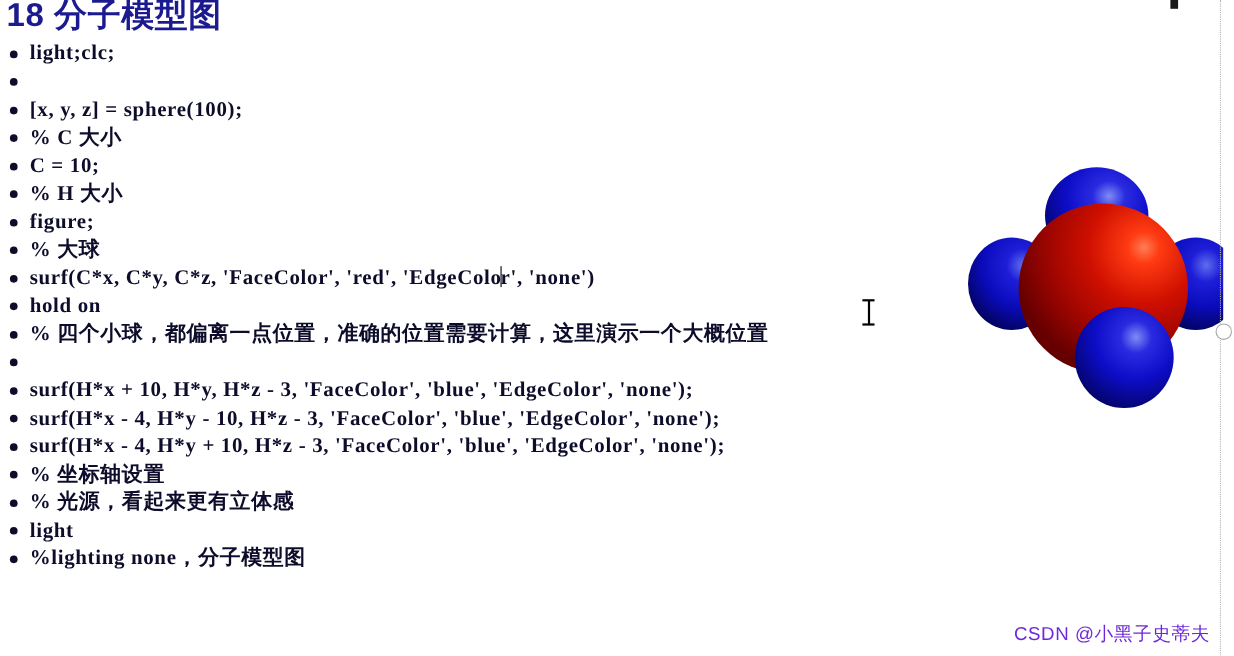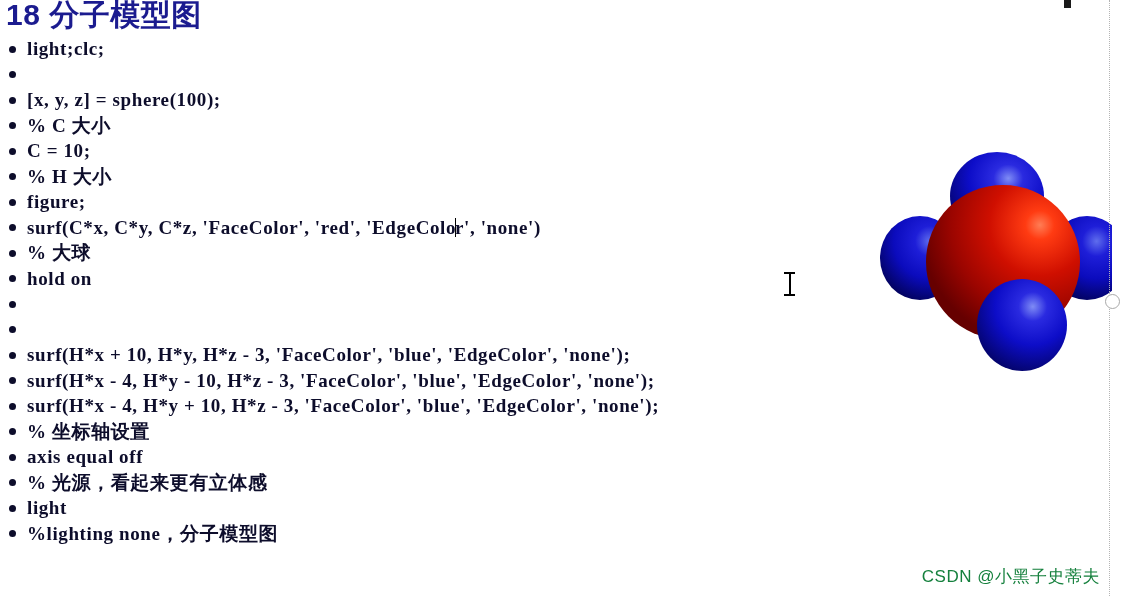--- a/index.html
+++ b/index.html
@@ -153,30 +153,29 @@
 <div id="slide-title" style="color: rgb(27, 27, 143);">18  分子模型图</div>
 
 <ul id="bullet-list" style="color: rgb(13, 13, 43);">
     <li><span class="bullet-dot"></span><span class="bullet-text">light;clc;</span></li>
     <li><span class="bullet-dot"></span></li>
     <li><span class="bullet-dot"></span><span class="bullet-text">[x, y, z]  =  sphere(100);</span></li>
     <li><span class="bullet-dot"></span><span class="bullet-text">%  C  大小</span></li>
     <li><span class="bullet-dot"></span><span class="bullet-text">C  =  10;</span></li>
     <li><span class="bullet-dot"></span><span class="bullet-text">%  H  大小</span></li>
     <li><span class="bullet-dot"></span><span class="bullet-text">figure;</span></li>
+    <li><span class="bullet-dot"></span><span class="bullet-text">%  大球</span></li>
     <li><span class="bullet-dot"></span><span class="bullet-text">surf(C*x, C*y, C*z, 'FaceColor', 'red', 'EdgeColo</span><span class="text-caret"></span><span class="bullet-text">r', 'none')</span></li>
-    <li><span class="bullet-dot"></span><span class="bullet-text">%  大球</span></li>
     <li><span class="bullet-dot"></span><span class="bullet-text">hold on</span></li>
-    <li><span class="bullet-dot"></span></li>
+    <li><span class="bullet-dot"></span><span class="bullet-text">%  四个小球，都偏离一点位置，准确的位置需要计算，这里演示一个大概位置</span></li>
     <li><span class="bullet-dot"></span></li>
     <li><span class="bullet-dot"></span><span class="bullet-text">surf(H*x + 10, H*y, H*z - 3, 'FaceColor', 'blue', 'EdgeColor', 'none');</span></li>
     <li><span class="bullet-dot"></span><span class="bullet-text">surf(H*x - 4, H*y - 10, H*z - 3, 'FaceColor', 'blue', 'EdgeColor', 'none');</span></li>
     <li><span class="bullet-dot"></span><span class="bullet-text">surf(H*x - 4, H*y + 10, H*z - 3, 'FaceColor', 'blue', 'EdgeColor', 'none');</span></li>
     <li><span class="bullet-dot"></span><span class="bullet-text">%  坐标轴设置</span></li>
-    <li><span class="bullet-dot"></span><span class="bullet-text">axis equal off</span></li>
     <li><span class="bullet-dot"></span><span class="bullet-text">%  光源，看起来更有立体感</span></li>
     <li><span class="bullet-dot"></span><span class="bullet-text">light</span></li>
     <li><span class="bullet-dot"></span><span class="bullet-text">%lighting none，分子模型图</span></li>
   </ul>
 
 <div id="molecule-figure">
   <svg width="232" height="236" viewBox="0 0 232 236" xmlns="http://www.w3.org/2000/svg">
     <defs>
       <radialGradient id="gradBlue" cx="62%" cy="30%" r="72%">
         <stop offset="0%" stop-color="#7f8cf5"></stop>
@@ -222,13 +221,13 @@
 <div id="right-dotted-guide"></div>
 <div id="resize-handle-circle"></div>
 <div id="top-edge-marker"></div>
 
 <div id="mouse-cursor-ibeam">
   <div class="ib-top"></div>
   <div class="ib-stem"></div>
   <div class="ib-bot"></div>
 </div>
 
-<div id="watermark" style="color: #15803d;">CSDN @小黑子史蒂夫</div>
+<div id="watermark" style="color: #6d28d9;">CSDN @小黑子史蒂夫</div>
 
 </body></html>

